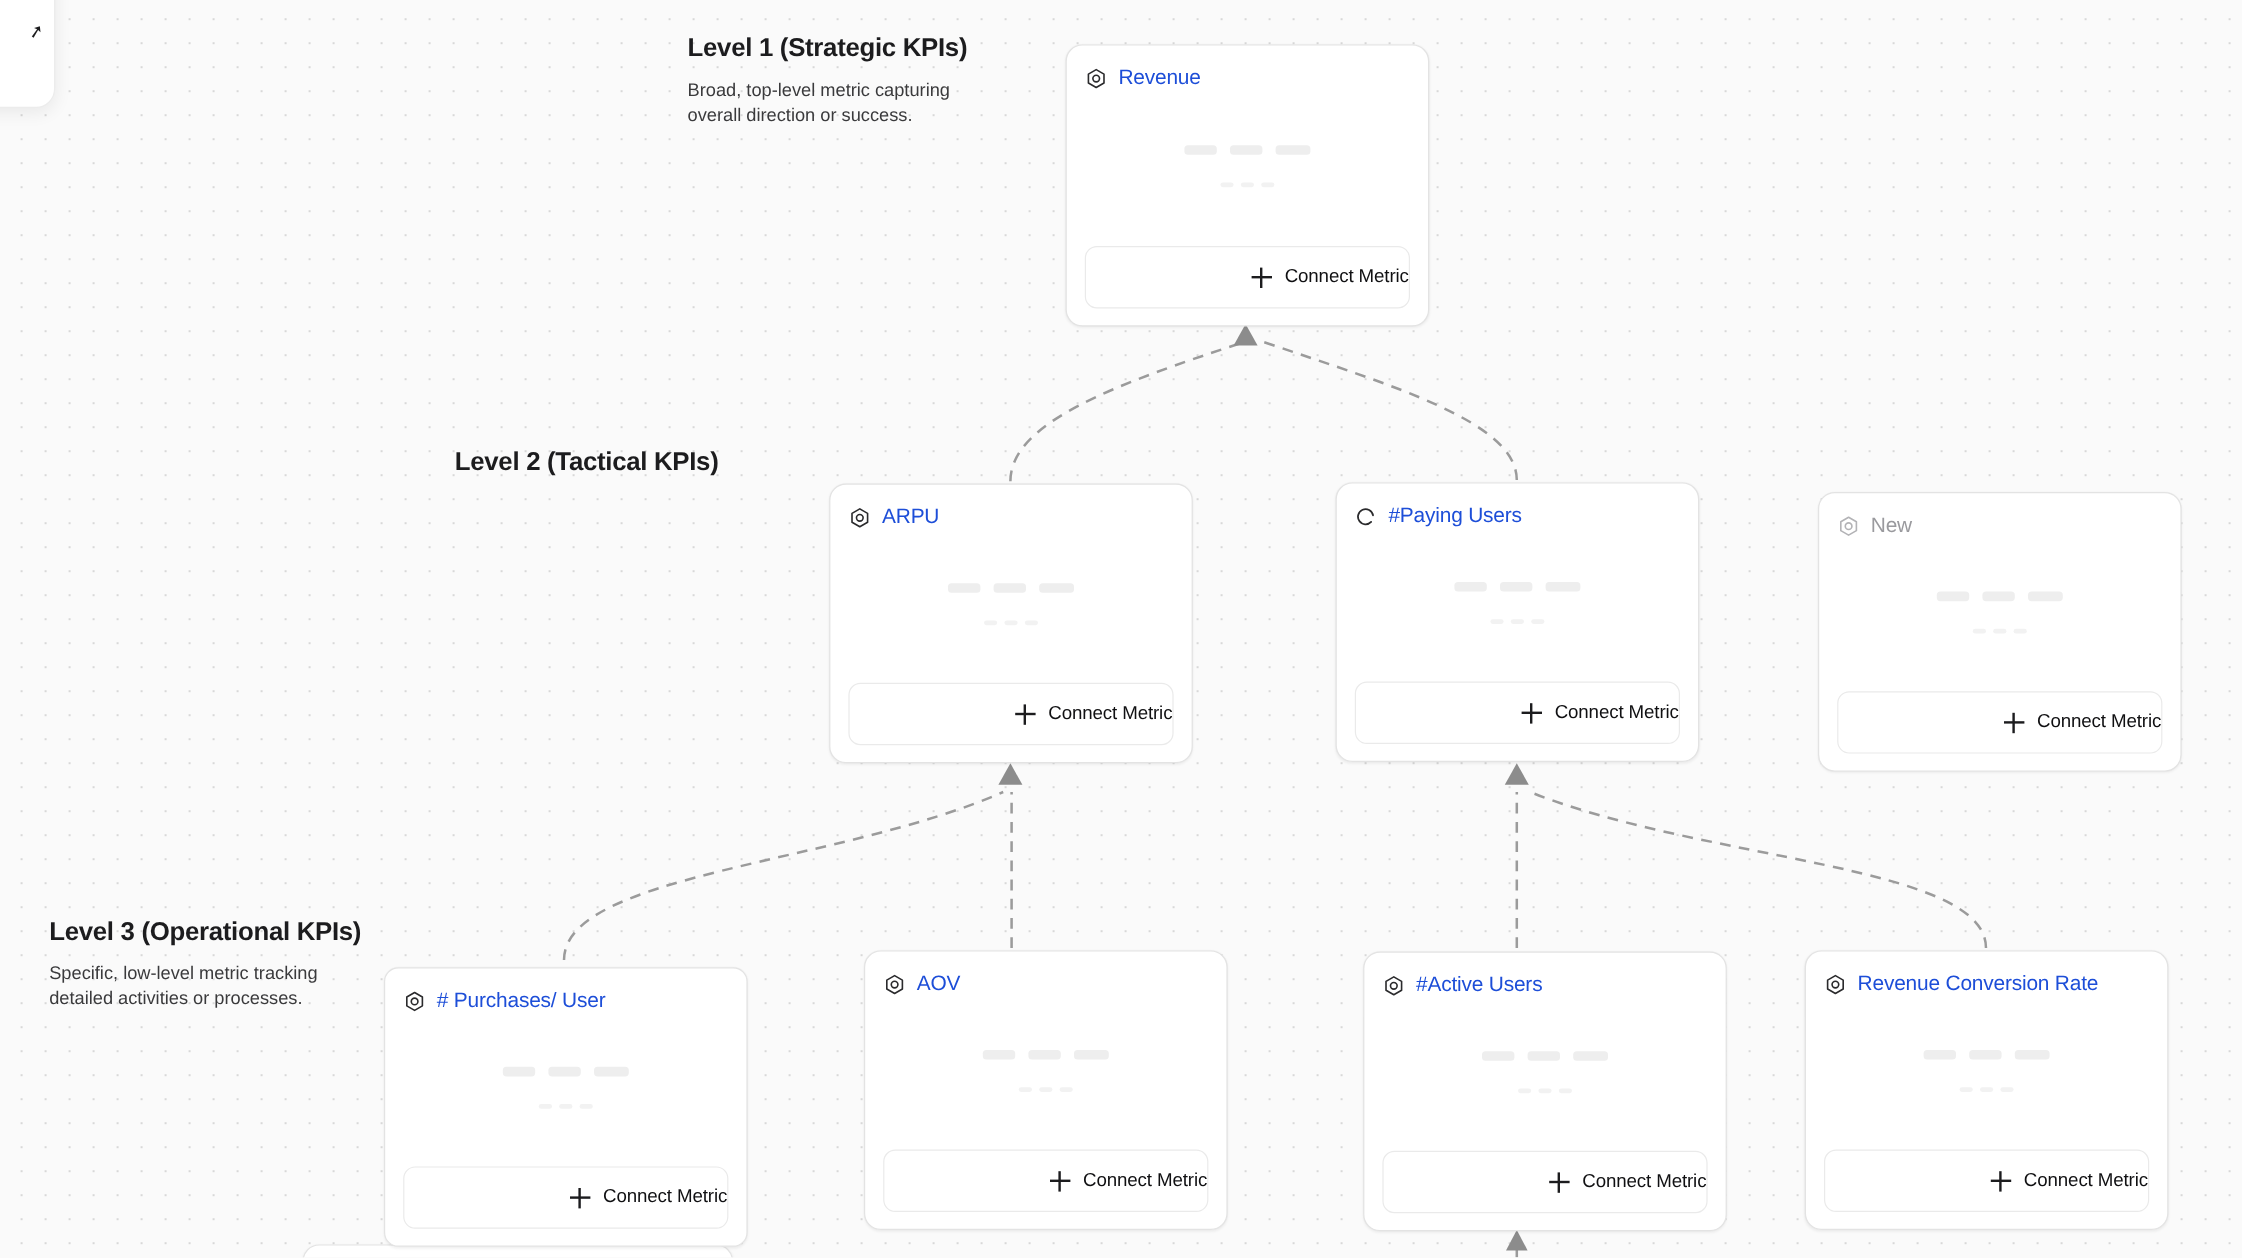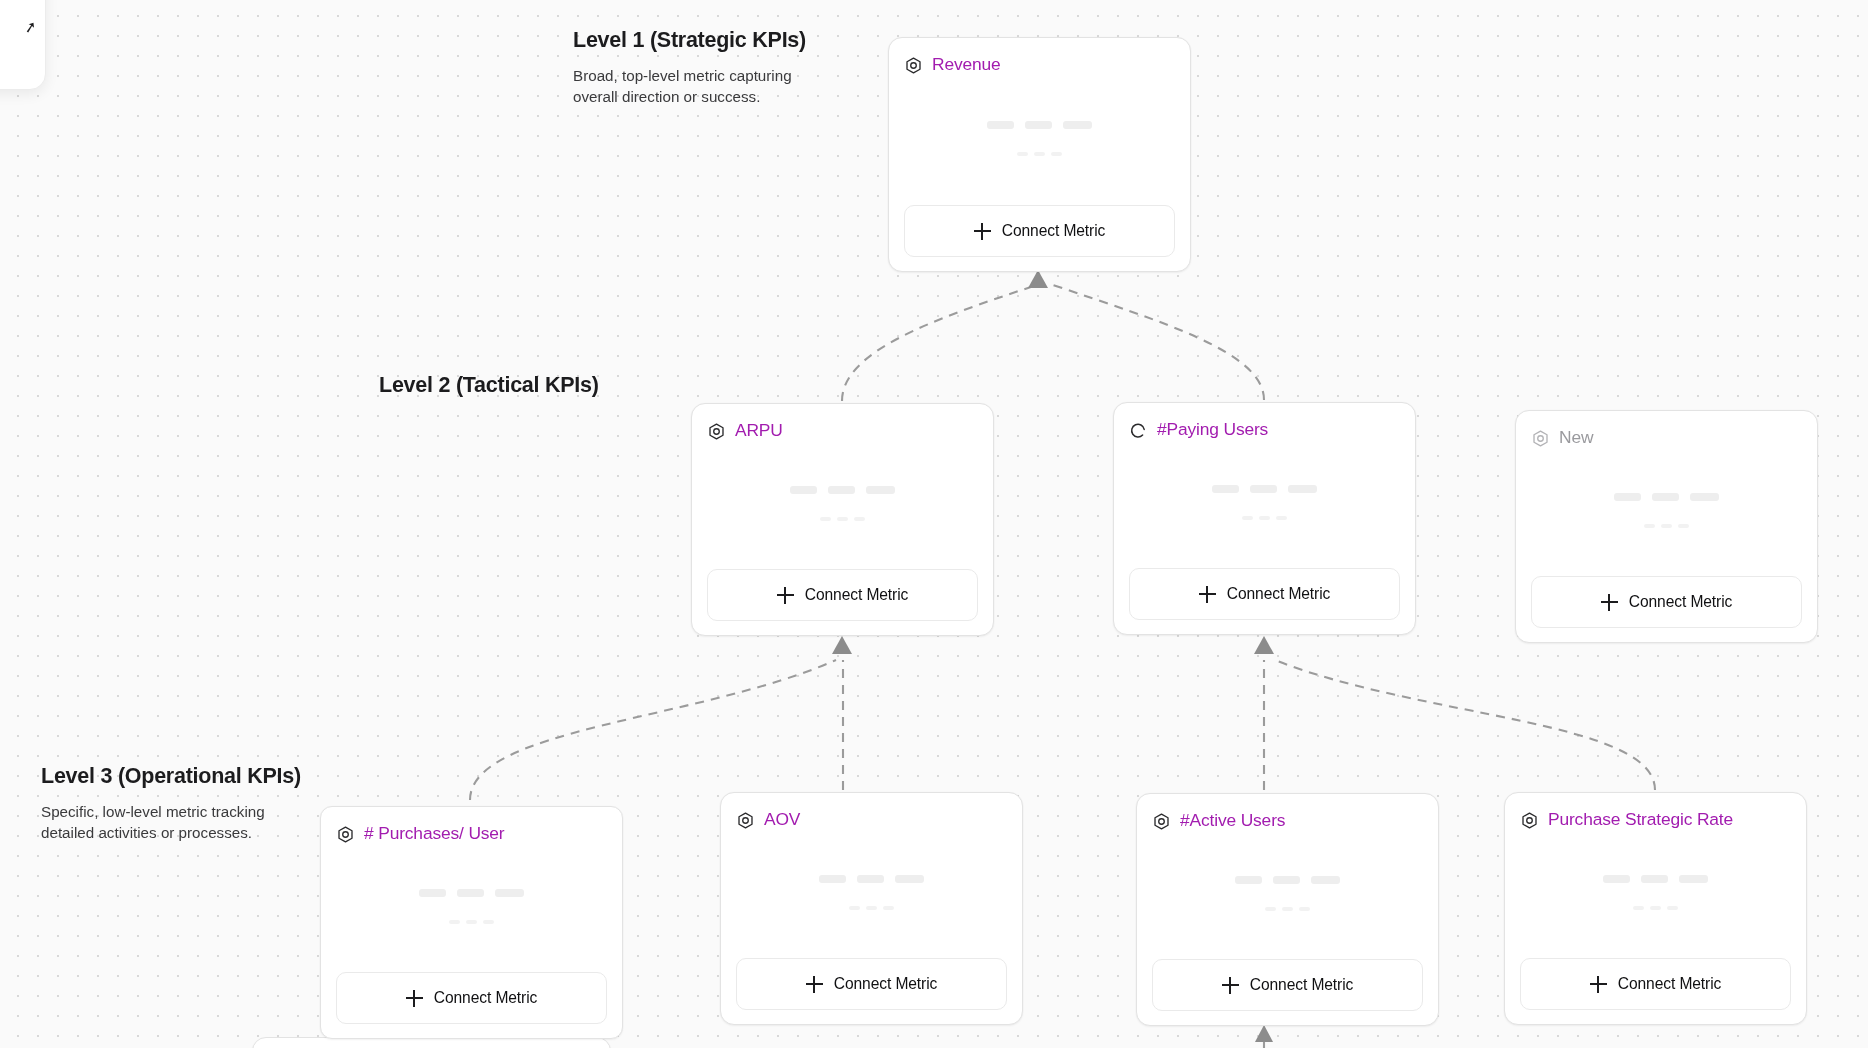--- a/index.html
+++ b/index.html
@@ -83,21 +83,21 @@
   .card-icon {
     width: 19px; height: 19px;
     flex: 0 0 19px;
     display: block;
     color: #2b2b2d;
   }
   .card-icon svg { display: block; width: 19px; height: 19px; }
   .card-title {
     font-size: 17.4px;
     font-weight: 500;
-    color: #a21caf;
+    color: #1d4ed8;
     letter-spacing: -0.15px;
     white-space: nowrap;
     line-height: 1;
   }
   .metric-card.muted .card-title { color: #9a9a9e; font-weight: 400; }
   .metric-card.muted .card-icon { color: #b3b3b6; }
 
   .card-body {
     flex: 1 1 auto;
     display: flex;
@@ -131,21 +131,21 @@
   .skeleton-row.small .sk.w3 { width: 11px; }
 
   .connect-btn {
     flex: 0 0 auto;
     height: 52px;
     border: 1px solid #eaeaea;
     border-radius: 10px;
     background: #ffffff;
     display: flex;
     align-items: center;
-    justify-content: center;
+    justify-content: flex-end;
     gap: 11px;
     cursor: pointer;
     user-select: none;
   }
   .plus-icon {
     width: 17px; height: 17px;
     position: relative;
     flex: 0 0 17px;
   }
   .plus-icon::before, .plus-icon::after {
@@ -435,21 +435,21 @@
   </div>
 
   <div class="metric-card" style="left:1504px; top:792px; width:303px; height:233px;">
     <div class="card-head">
       <span class="card-icon">
         <svg viewBox="0 0 24 24" fill="none" stroke="currentColor" stroke-width="1.7" stroke-linejoin="round" stroke-linecap="round">
           <path d="M12 2.6 20.2 7.3 20.2 16.7 12 21.4 3.8 16.7 3.8 7.3 Z"></path>
           <circle cx="12" cy="12" r="3.5"></circle>
         </svg>
       </span>
-      <span class="card-title">Purchase Strategic Rate</span>
+      <span class="card-title">Revenue Conversion Rate</span>
     </div>
     <div class="card-body">
       <div class="skeleton-row">
         <span class="sk w1"></span>
         <span class="sk w2"></span>
         <span class="sk w3"></span>
       </div>
       <div class="skeleton-row small">
         <span class="sk w1"></span>
         <span class="sk w2"></span>

